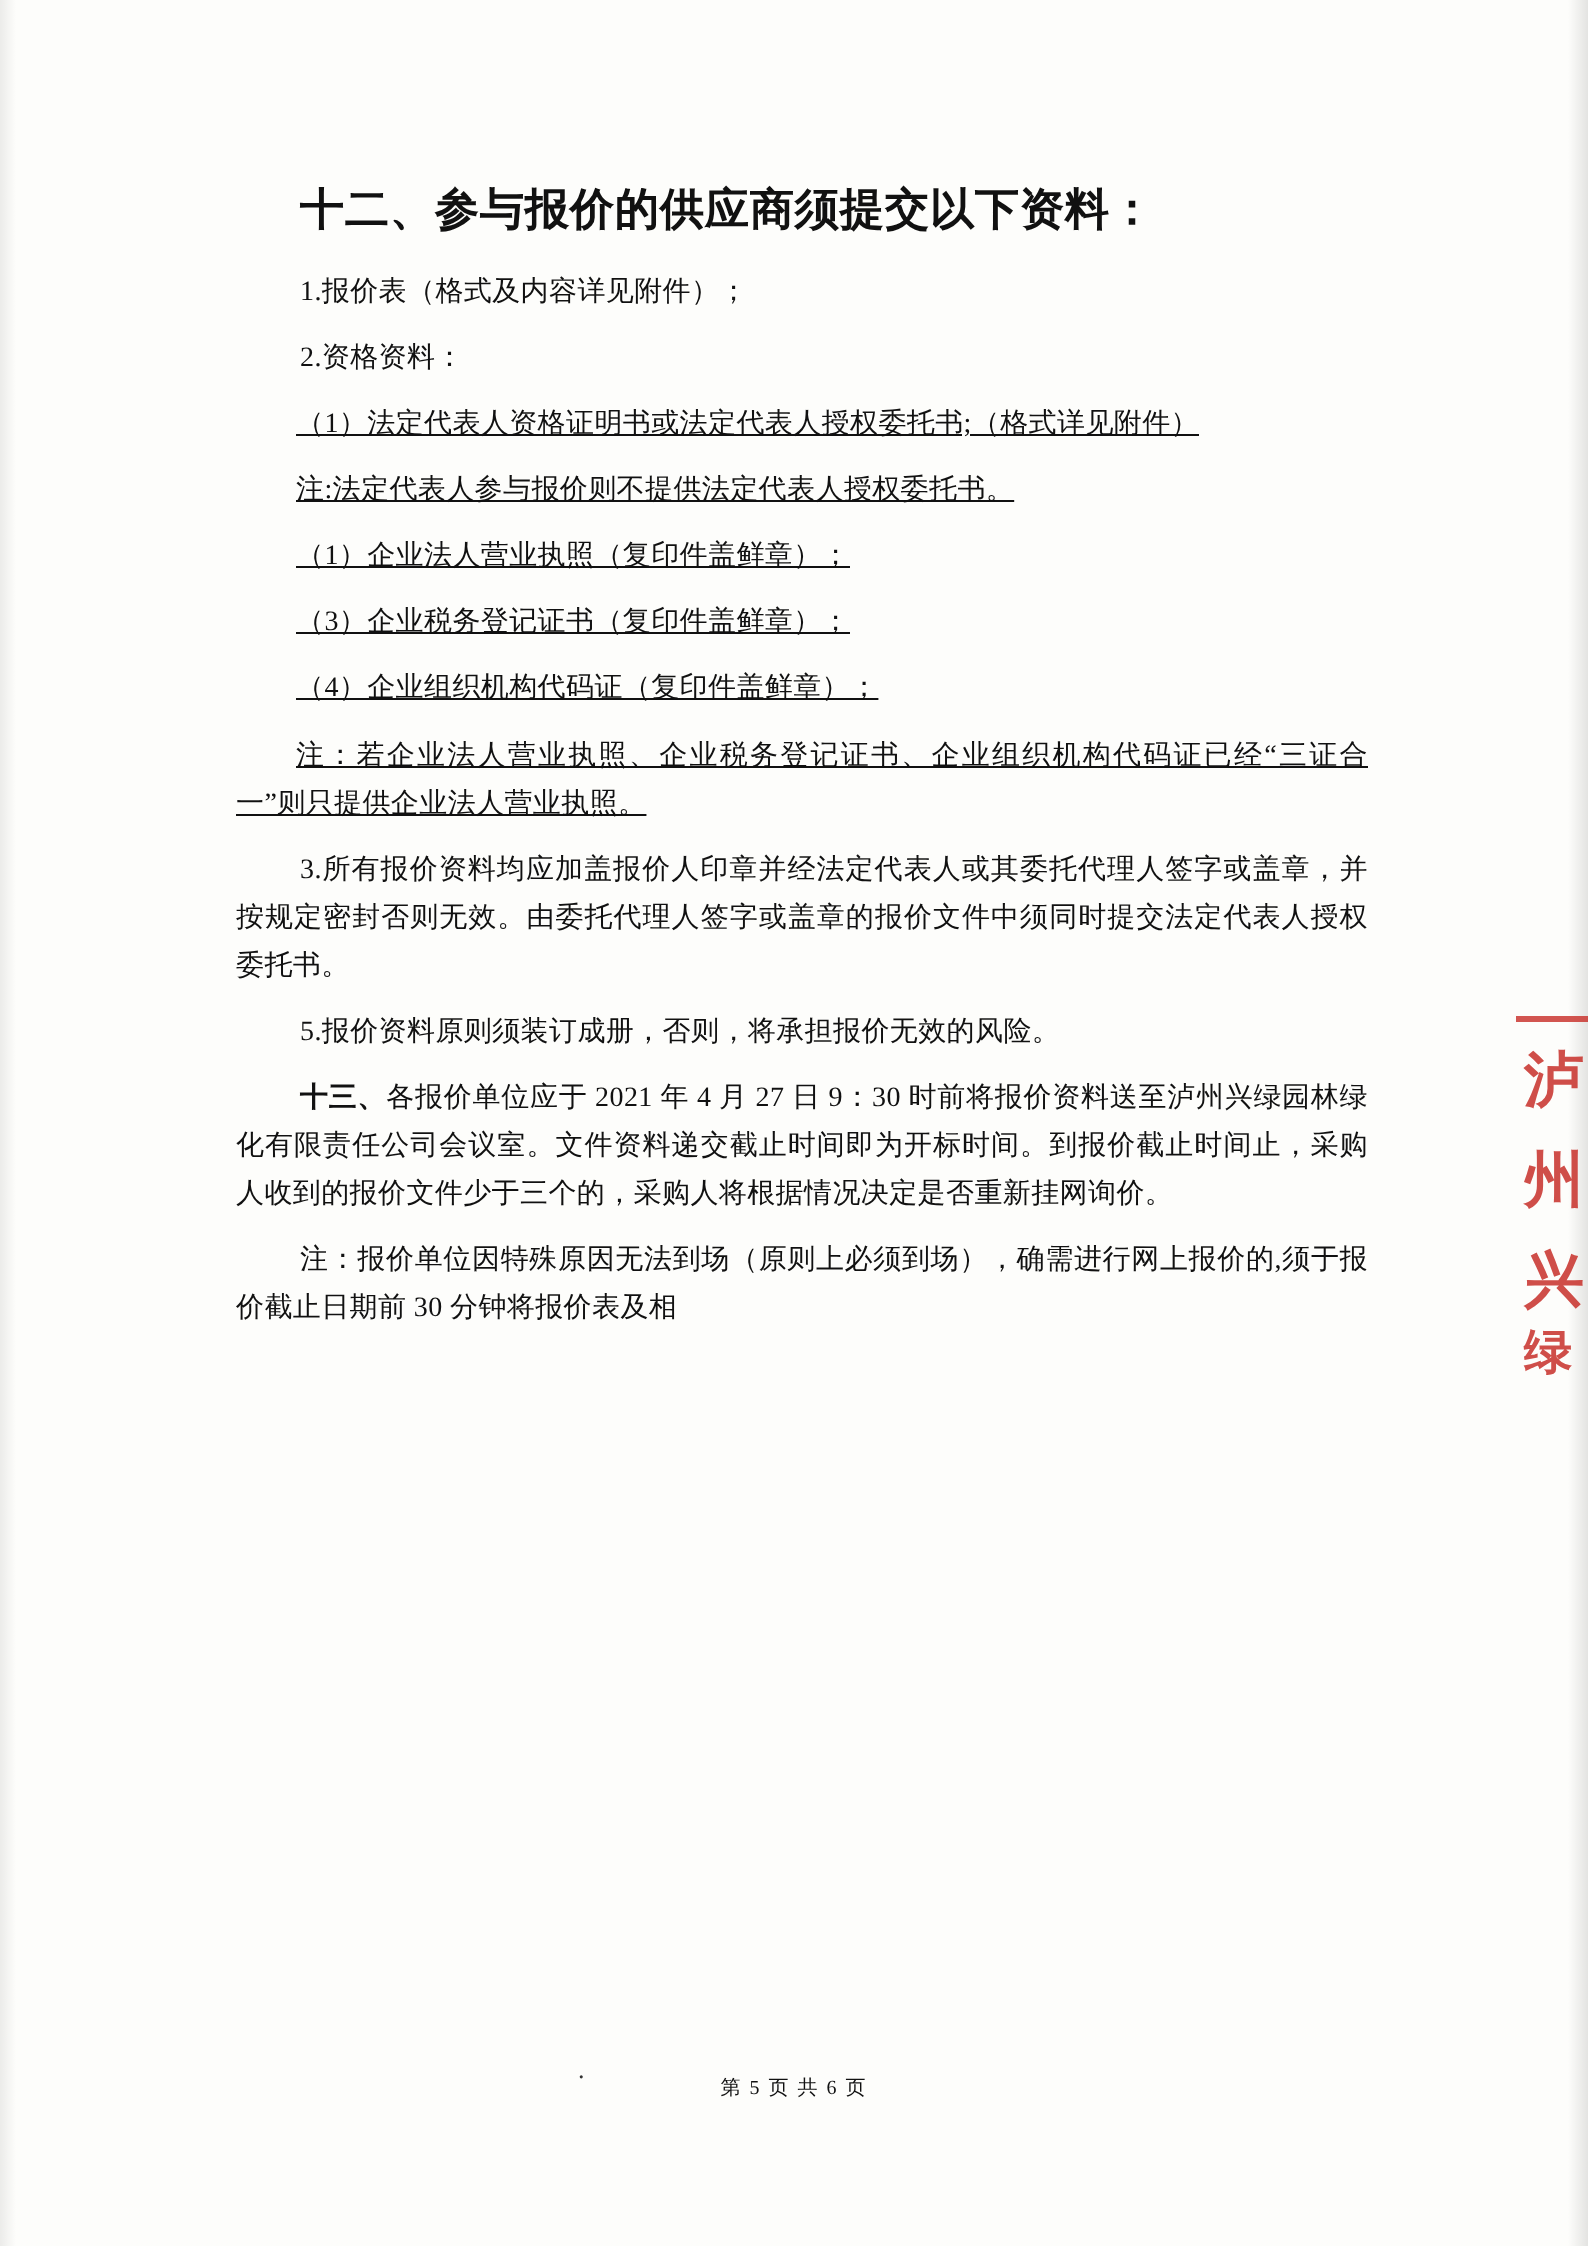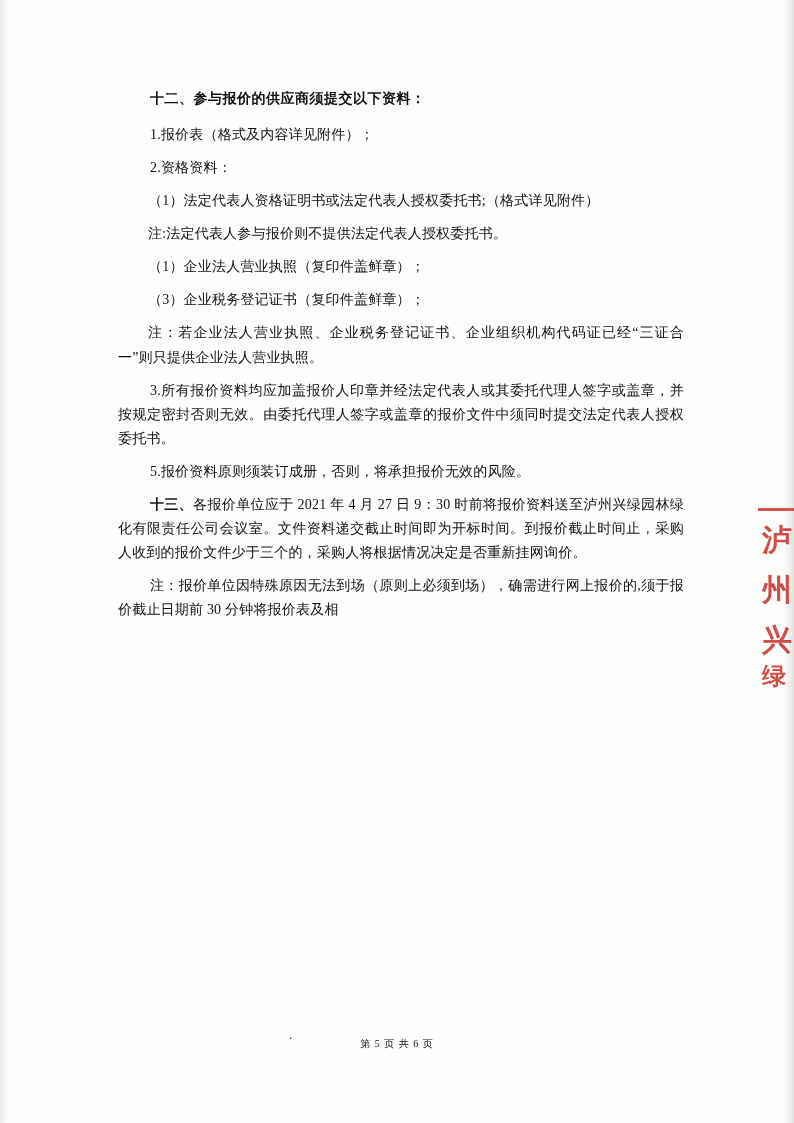--- a/index.html
+++ b/index.html
@@ -27,37 +27,38 @@
     background: #fdfdfb;
     pointer-events: none;
   }
   .content {
     position: absolute;
     left: 118px;
     top: 88px;
     width: 566px;
   }
   .heading {
-    font-size: 14px;
+    font-size: 22px;
     font-weight: bold;
     letter-spacing: 0.5px;
     margin: 0 0 14px 0;
     text-indent: 32px;
     line-height: 1.5;
   }
   p.para {
     font-size: 14px;
     line-height: 1.72;
     margin: 0 0 9px 0;
     text-indent: 32px;
     letter-spacing: 0.2px;
     text-align: justify;
   }
   p.para.hang {
     text-indent: 30px;
+    text-decoration: underline;
   }
   .b {
     font-weight: bold;
   }
   .footer {
     position: absolute;
     left: 0;
     right: 0;
     bottom: 72px;
     text-align: center;
@@ -142,20 +143,21 @@
 
   <div class="content">
     <p class="heading">十二、参与报价的供应商须提交以下资料：</p>
 
     <p class="para">1.报价表（格式及内容详见附件）；</p>
     <p class="para">2.资格资料：</p>
     <p class="para hang">（1）法定代表人资格证明书或法定代表人授权委托书;（格式详见附件）</p>
     <p class="para hang">注:法定代表人参与报价则不提供法定代表人授权委托书。</p>
     <p class="para hang">（1）企业法人营业执照（复印件盖鲜章）；</p>
     <p class="para hang">（3）企业税务登记证书（复印件盖鲜章）；</p>
+    <p class="para hang">（4）企业组织机构代码证（复印件盖鲜章）；</p>
     <p class="para hang">注：若企业法人营业执照、企业税务登记证书、企业组织机构代码证已经“三证合一”则只提供企业法人营业执照。</p>
     <p class="para">3.所有报价资料均应加盖报价人印章并经法定代表人或其委托代理人签字或盖章，并按规定密封否则无效。由委托代理人签字或盖章的报价文件中须同时提交法定代表人授权委托书。</p>
     <p class="para">5.报价资料原则须装订成册，否则，将承担报价无效的风险。</p>
 
     <p class="para"><span class="b">十三、</span><span>各报价单位应于 2021 年 4 月 27 日 9：30 时前将报价资料送至泸州兴绿园林绿化有限责任公司会议室。文件资料递交截止时间即为开标时间。到报价截止时间止，采购人收到的报价文件少于三个的，采购人将根据情况决定是否重新挂网询价。</span></p>
 
     <p class="para">注：报价单位因特殊原因无法到场（原则上必须到场），确需进行网上报价的,须于报价截止日期前 30 分钟将报价表及相</p>
   </div>
 
   <div class="footer-dot">.</div>

